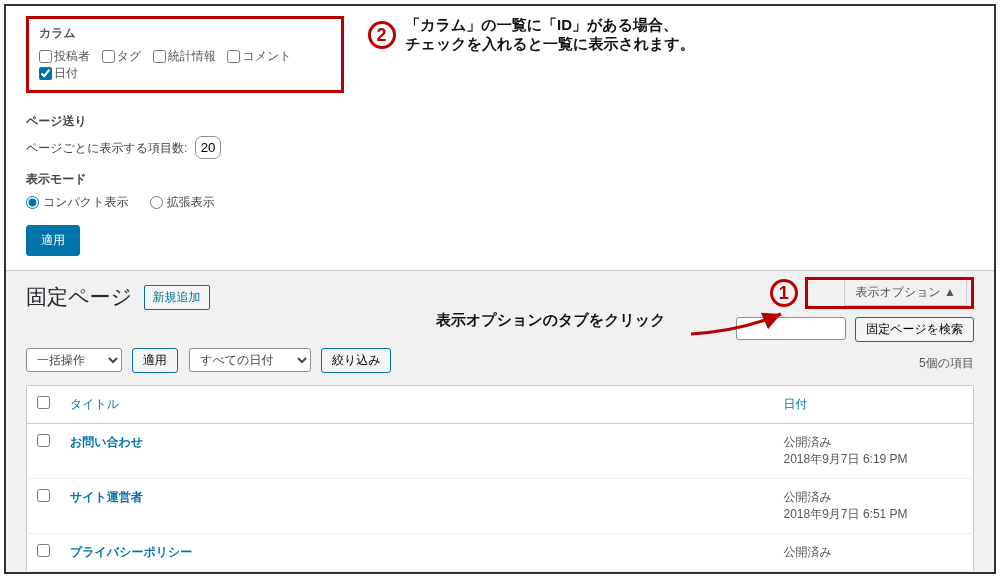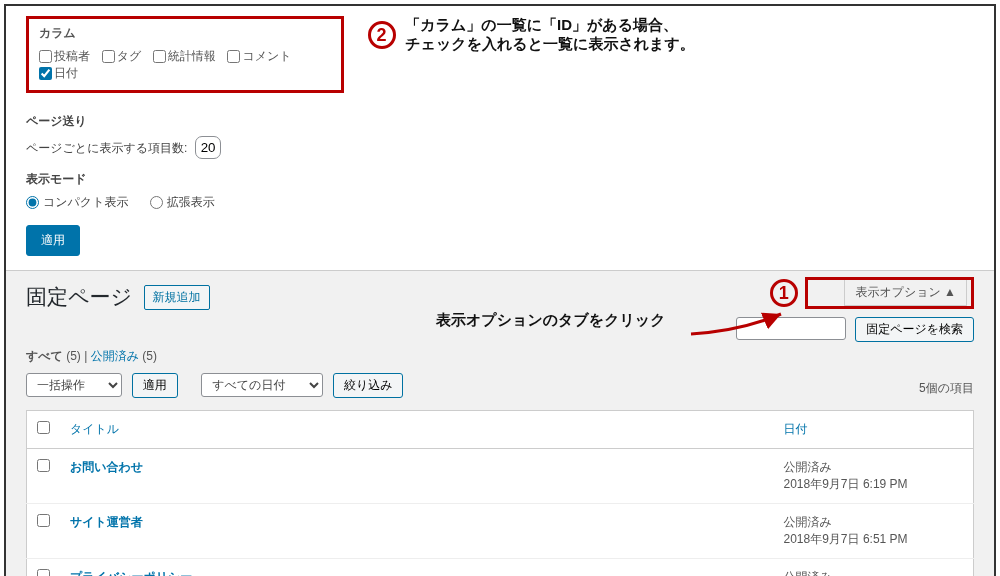--- a/index.html
+++ b/index.html
@@ -119,33 +119,26 @@
             </marker>
           </defs>
       <path d="M5,25 Q55,22 95,5" stroke="#b80000" stroke-width="3" fill="none" marker-end="url(#ah)"></path>
     </svg>
     <div class="search-wrap" style="display:inline-block;">
       <input type="search" value="" style="">
       <button class="button-secondary">固定ページを検索</button>
     </div>
   </div>
 
-  <div class="subsubsub">
-    <strong>すべて</strong>
-    <span class="count">(5)</span>
-    <span>|</span>
-    <a href="#">公開済み</a>
-    <span class="count">(5)</span>
-  </div>
 
   <div class="tablenav-row">
     <div>
       <select class="bulk"><option>一括操作</option></select>
       <button class="button-secondary">適用</button>
-      <select class="bulk" style="margin-left:20px;"><option>すべての日付</option></select>
+      <select class="bulk" style="margin-left:8px;"><option>すべての日付</option></select>
       <button class="button-secondary">絞り込み</button>
     </div>
     <div class="item-count">5個の項目</div>
   </div>
 
   <table class="wp-list-table">
     <thead>
       <tr>
         <th class="check-col"><input type="checkbox" style=""></th>
         <th>タイトル</th>

